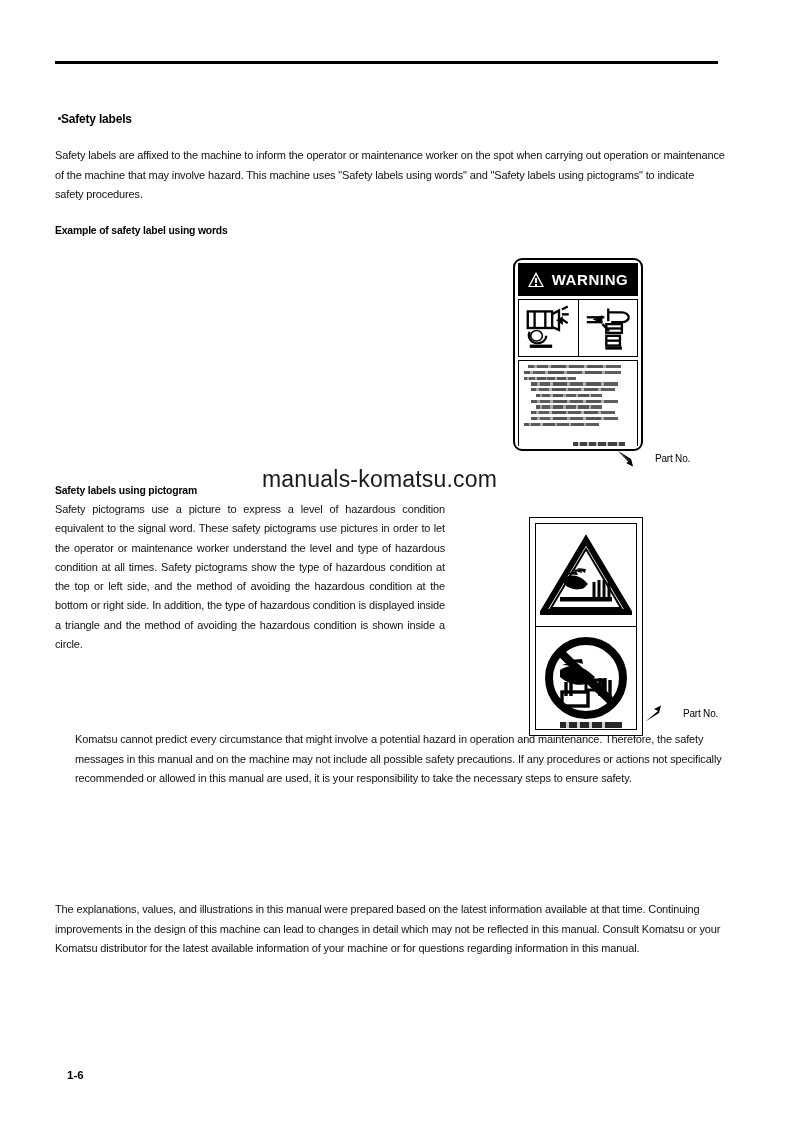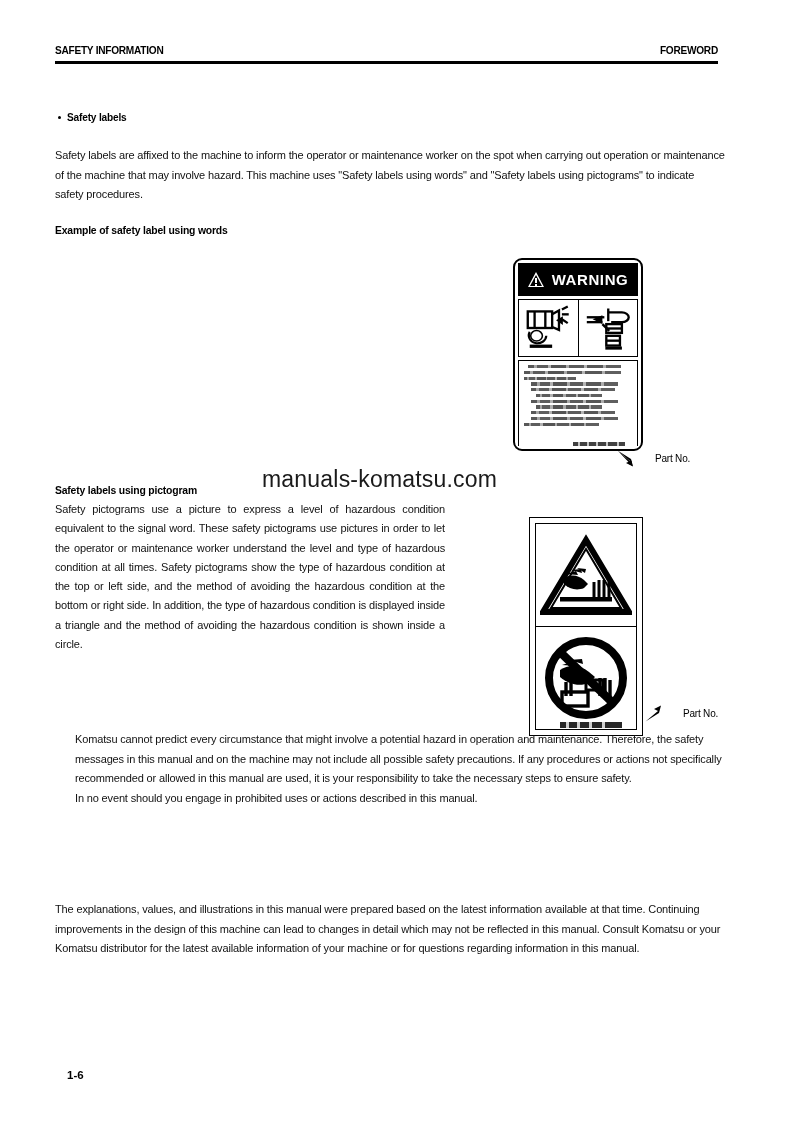--- a/index.html
+++ b/index.html
@@ -68,26 +68,26 @@
     letter-spacing: -0.2px;
     transform: scaleX(0.92);
     transform-origin: left top;
     white-space: nowrap;
   }
 
   .bullet-head {
     position: absolute;
     left: 58px;
     top: 111px;
-    font-size: 11px;
+    font-size: 13px;
     font-weight: bold;
     letter-spacing: -0.2px;
     display: flex;
     align-items: center;
-    gap: 6px;
+    gap: 0;
   }
   .bullet-dot {
     width: 3px; height: 3px;
     background: #000;
     border-radius: 50%;
     display: inline-block;
   }
   .bullet-head .lbl {
     transform: scaleX(0.92);
     transform-origin: left center;
@@ -314,24 +314,20 @@
         #111 72% 100%);
     opacity: 0.9;
     filter: blur(0.2px);
   }
 </style>
 </head>
 <body>
 
 <div class="page">
 
-  <div class="runhead">
-    <div class="runhead-text">SAFETY INFORMATION</div>
-    <div class="runhead-text right">FOREWORD</div>
-  </div>
   <div class="runhead-rule"></div>
 
   <div class="bullet-head">
     <span class="bullet-dot"></span>
     <span class="lbl">Safety labels</span>
   </div>
 
   <div class="body-text" id="intro-para">Safety labels are affixed to the machine to inform the operator or maintenance worker on the spot when carrying out operation or maintenance of the machine that may involve hazard. This machine uses "Safety labels using words" and "Safety labels using pictograms" to indicate safety procedures.</div>
 
   <div class="bold-head example-head">Example of safety label using words</div>
@@ -465,21 +461,20 @@
 
   <div class="partno-callout" id="partno-picto">
     <svg class="arrow-svg" width="20" height="17" viewBox="0 0 20 17">
       <path d="M0.5 16.5 L13 6 L9 4 L16 0.5 L14 8 Z" fill="#000"></path>
     </svg>
     <span>Part No.</span>
   </div>
 
   <div class="body-text" id="closing-para-1">
     <span>Komatsu cannot predict every circumstance that might involve a potential hazard in operation and maintenance. Therefore, the safety messages in this manual and on the machine may not include all possible safety precautions. If any procedures or actions not specifically recommended or allowed in this manual are used, it is your responsibility to take the necessary steps to ensure safety.</span><br>
-    <span>In no event should you engage in prohibited uses or actions described in this manual.</span>
   </div>
 
   <div class="body-text" id="closing-para-2">The explanations, values, and illustrations in this manual were prepared based on the latest information available at that time.  Continuing  improvements  in the design of this machine can lead to changes in detail which may not be reflected in this manual.  Consult Komatsu or your Komatsu distributor for the latest available information of your machine or for  questions  regarding information in this manual.</div>
 
 
   <div class="footer">1-6</div>
 
 </div>
 
 </body></html>

